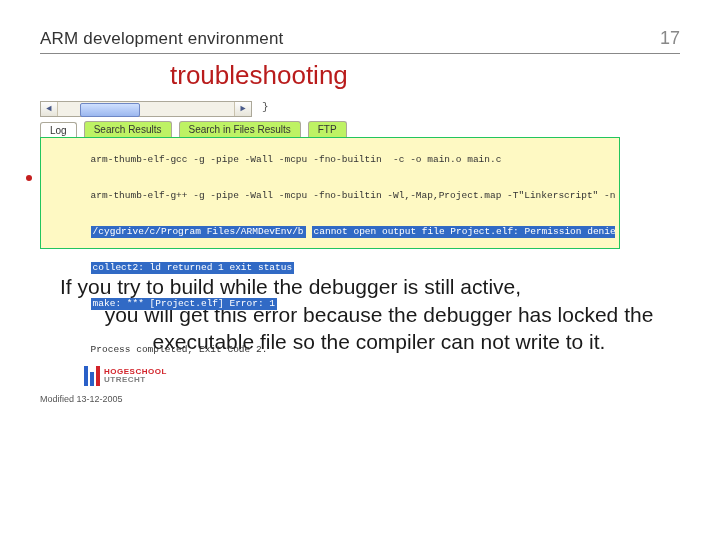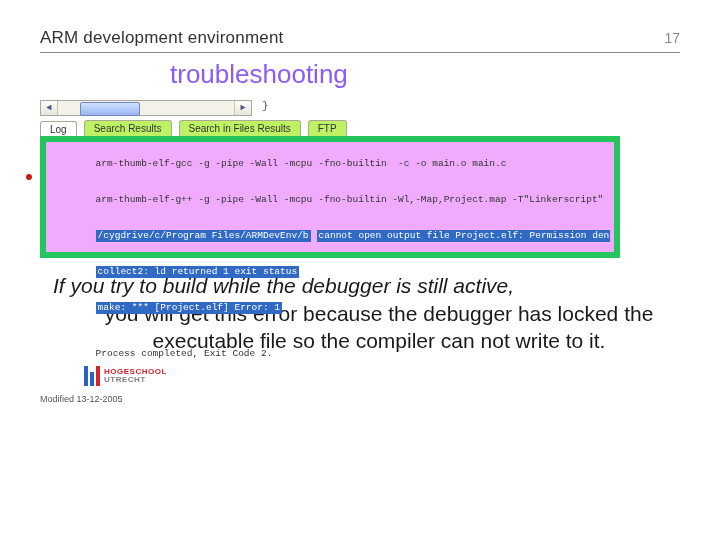--- a/index.html
+++ b/index.html
@@ -25,26 +25,26 @@
     justify-content: space-between;
     border-bottom: 1px solid #888;
     padding-bottom: 4px;
   }
   .header-title {
     font-size: 17px;
     letter-spacing: 0.2px;
     color: #333;
   }
   .page-num {
-    font-size: 14px;
+    font-size: 18px;
     color: #888;
   }
   .subtitle {
     font-size: 26px;
-    color: #8b5cf6;
+    color: #b91c1c;
     margin: 6px 0 10px 130px;
   }
   
   .shot {
     position: relative;
     width: 580px;
     height: 150px;
     margin-left: 0;
     font-family: "Courier New", monospace;
     font-size: 9.5px;
@@ -95,22 +95,22 @@
     border-top-right-radius:3px;
     margin-right:-1px;
   }
   .tab.active {
     background:#ffffff;
     position:relative; top:1px;
     padding-bottom:3px;
   }
   .log-pane {
     position:absolute; top:36px; left:0; right:0;
-    border:6px solid #22c55e;
-    background:#f0abfc;
+    border:1px solid #22c55e;
+    background:#fef9c3;
     padding:4px 4px 6px 4px;
     height: 100px;
   }
   .log-line {
     white-space: pre;
     overflow: hidden;
   }
   .hl {
     background:#316ac5;
     color:#ffffff;
@@ -123,21 +123,21 @@
     width:6px;height:6px;border-radius:50%;background:#c41e1e;
   }
   
   .body-text {
     margin: 22px 8px 0 12px;
     font-size: 21px;
     line-height: 1.32;
     font-family: Verdana, Arial, sans-serif;
     color:#1a1a1a;
   }
-  .body-text .first{ margin-left:1px;font-style:italic; }
+  .body-text .first{ margin-left:8px; }
   .body-text .rest{ display:block; margin-left:34px;text-align:center; }
   
   .logo {
     position:absolute; left:40px; bottom:36px;
     display:flex; align-items:center; gap:4px;padding-left:44px;
   }
   .logo-bars { display:flex; gap:2px; }
   .bar { width:4px; height:20px; }
   .bar.b1{background:#2a60c8;}
   .bar.b2{background:#2a60c8;height:14px;margin-top:6px;}

